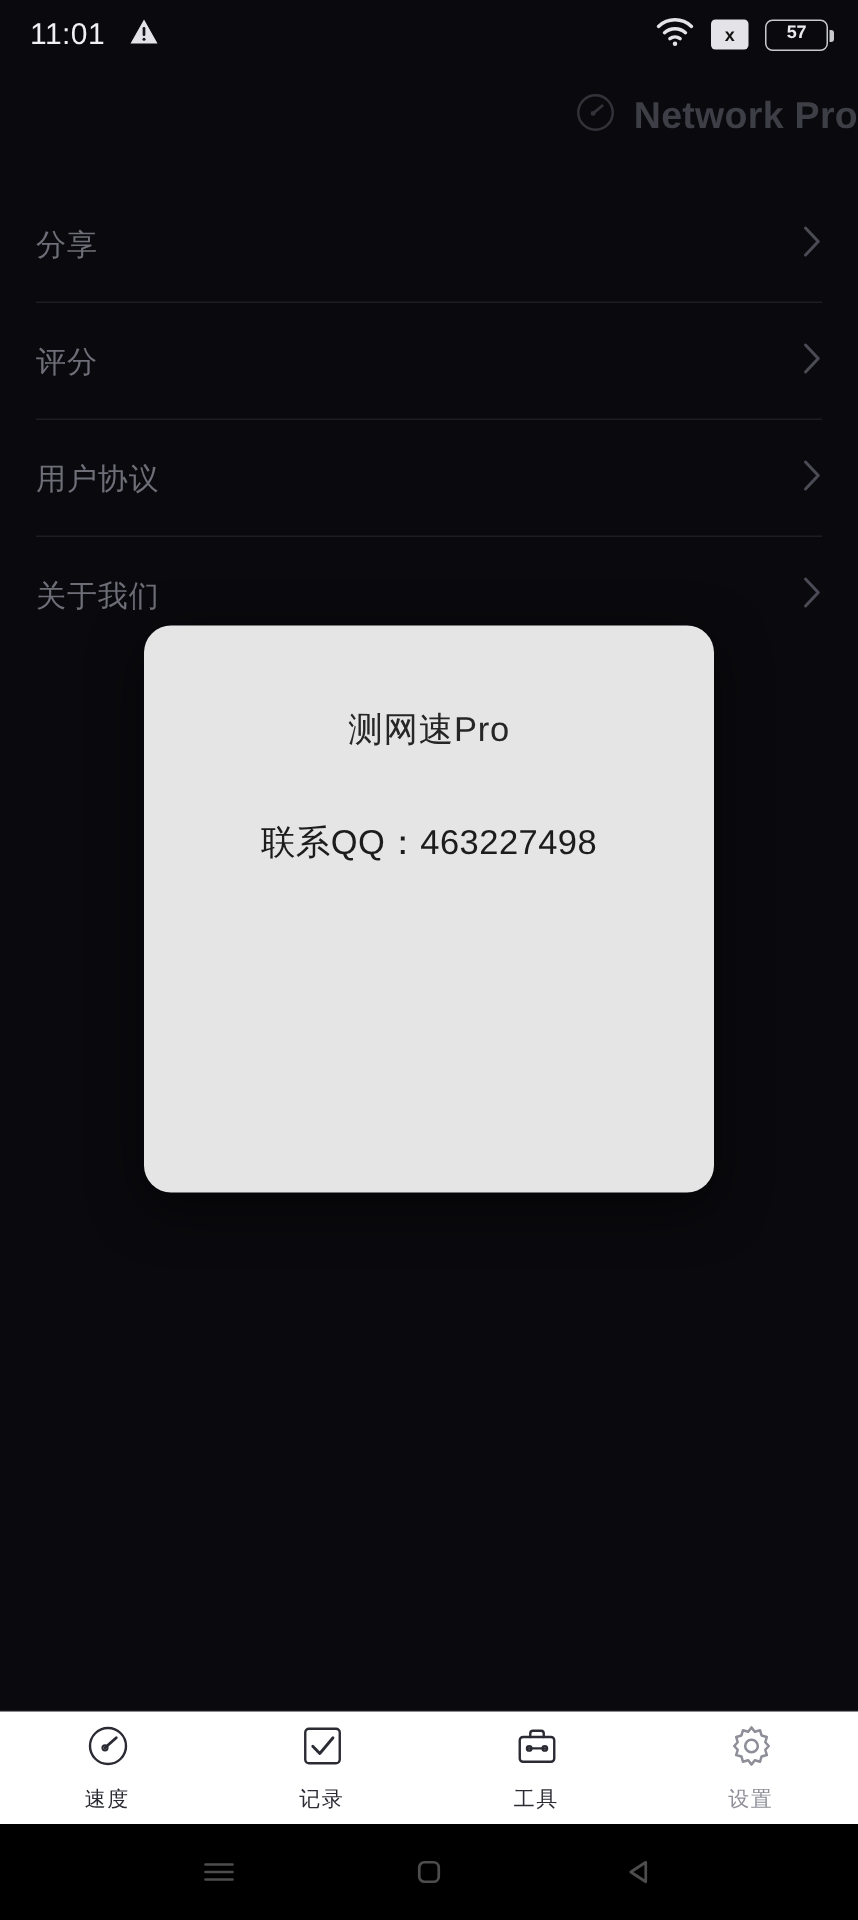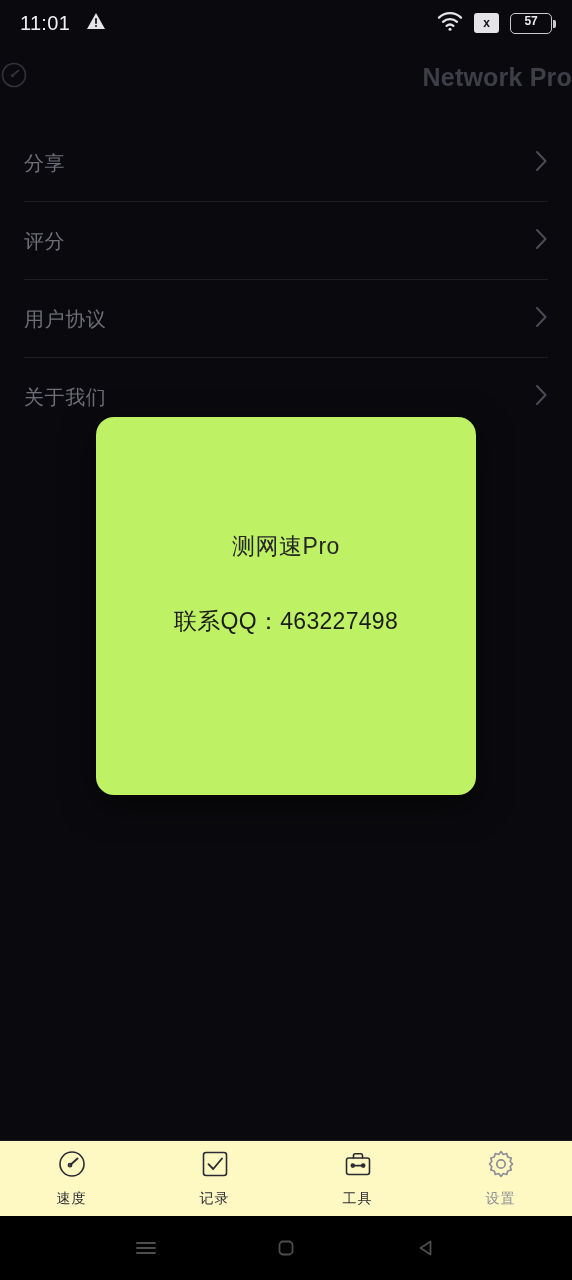--- a/index.html
+++ b/index.html
@@ -49,21 +49,21 @@
   }
   .battery::after {
     content:""; position:absolute; right:-4.5px; top:6px;
     width:3px; height:8px; background:#c9c9d0; border-radius:0 2px 2px 0;
   }
   .battery-text { font-size:12px; font-weight:600; color:#e9e9ee; letter-spacing:-.2px; }
 
   
   .appbar {
     height:62px; flex:0 0 62px;
-    display:flex; align-items:center; justify-content:space-between; gap:12px;
+    display:flex; align-items:center; justify-content:flex-end; gap:12px;
   }
   .app-logo { display:block; opacity:.55; }
   .app-title {
     font-size:25px; font-weight:700;
     color:#3e3e47; letter-spacing:.2px;
   }
 
   
   .list { padding-top:16px;text-align:right; }
   .row {
@@ -85,44 +85,44 @@
 
   
   .scrim {
     position:absolute; inset:0;
     background:transparent;
   }
   .dialog {
     position:absolute;
     left:96px; top:417px;
     width:380px; height:378px;
-    background:#bef264;
+    background:#e5e5e5;
     border-radius:18px;
     box-shadow:0 10px 34px rgba(0,0,0,.55);
     display:flex; flex-direction:column;
     align-items:center;
-    padding-top:116px;
+    padding-top:56px;
   }
   .dlg-title {
     font-size:23px; color:#262626; letter-spacing:.5px;
     line-height:1.2;
   }
   .dlg-sub {
     margin-top:47px;
     font-size:23px; color:#1c1c1c; letter-spacing:.3px;
     line-height:1.2;
   }
 
   
   .tabbar {
     position:absolute; left:0; right:0; bottom:64px;
     height:76px;
     display:flex;
     border-top:1px solid #17171d;
-    background:#fef9c3;
+    background:#ffffff;
   }
   .tab {
     flex:1;
     display:flex; flex-direction:column;
     align-items:center; justify-content:center; gap:7px;
     cursor:pointer;
   }
   .tab-label { font-size:14px; letter-spacing:1px; }
   .tab.inactive { color:#2b2b34; }
   .tab.inactive svg { stroke:#2b2b34; }

